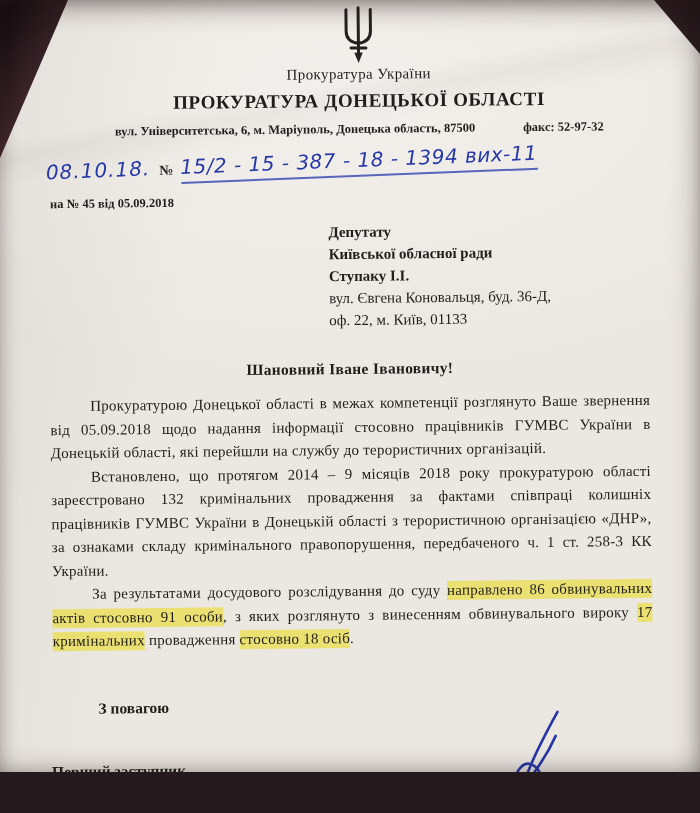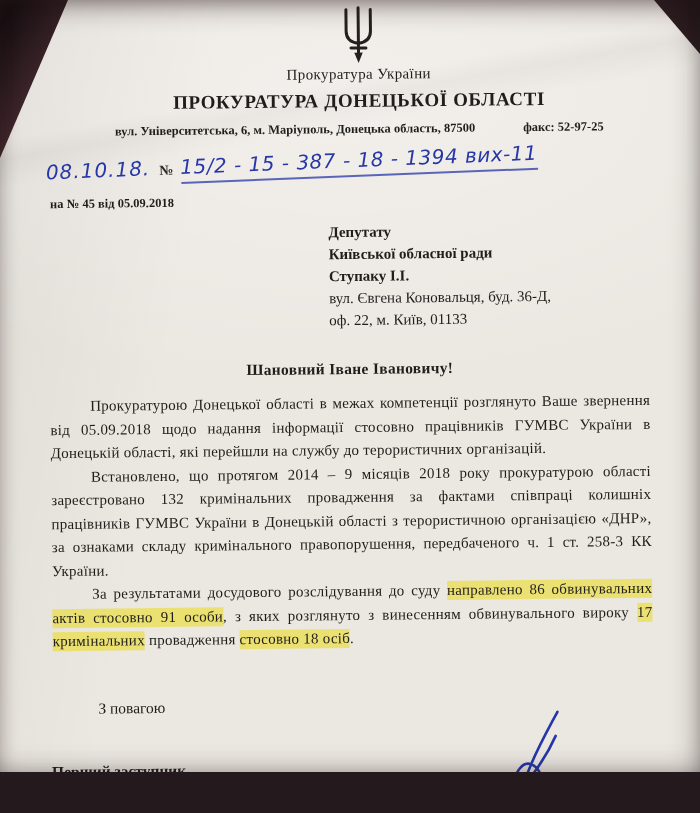--- a/index.html
+++ b/index.html
@@ -47,21 +47,21 @@
   
   .salutation { position:absolute; top:360px; left:0; right:0; text-align:center;
                 font-weight:bold; font-size:15.5px; letter-spacing:0.3px; }
   .bodytext { position:absolute; top:392px; left:50px; width:600px;
               font-size:15px; line-height:23.5px; text-align:justify; letter-spacing:0.25px; }
   .bodytext p { text-indent:40px; margin:0; }
   .hl { background:rgba(235,223,82,0.78); padding:1px 0 2px;
         box-decoration-break:clone; -webkit-box-decoration-break:clone; }
 
   
-  .regards  { position:absolute; top:697px; left:95px;  font-weight:normal; font-size:15.5px; }
+  .regards  { position:absolute; top:697px; left:95px;  font-weight:bold; font-size:15.5px; }
   .position { position:absolute; top:757px; left:48px;  font-weight:bold; font-size:15.5px; line-height:23px; }
   .signer   { position:absolute; top:784px; right:36px; font-weight:normal; font-size:20px; letter-spacing:0.4px; }
   .signature { position:absolute; top:708px; left:490px; }
 
   
   .corner-tl { position:absolute; top:0; left:0; width:68px; height:158px;
                background:linear-gradient(125deg, #170f12 10%, #4a2d33 70%, #583840 100%);
                clip-path:polygon(0 0, 100% 0, 0 100%); z-index:5; }
   .corner-tr { position:absolute; top:0; right:0; width:46px; height:54px;
                background:linear-gradient(235deg, #1d1316, #3c272c);
@@ -88,21 +88,21 @@
           <path d="M37 4 v23 c0 8 -5 12 -13 13"></path>
           <path d="M24 2 v48"></path>
           <path d="M16 45 h16"></path>
         </g>
         <path d="M24 61 L19.5 50 H28.5 Z" fill="#23211d"></path>
       </svg>
       <div class="org-small">Прокуратура України</div>
       <div class="org-large">ПРОКУРАТУРА ДОНЕЦЬКОЇ ОБЛАСТІ</div>
       <div class="addr-row">
         <span>вул. Університетська, 6, м. Маріуполь, Донецька область, 87500</span>
-        <span>факс: 52-97-25</span>
+        <span>факс: 52-97-32</span>
       </div>
     </div>
 
     <div class="handwritten">
       <span class="hw-date">08.10.18.</span><span class="printed-no">№</span><span class="hw-num">15/2 - 15 - 387 - 18 - 1394 вих-11</span>
     </div>
     <div class="reply">на № 45 від 05.09.2018</div>
 
     <div class="recipient">
       <div class="b">Депутату</div>

